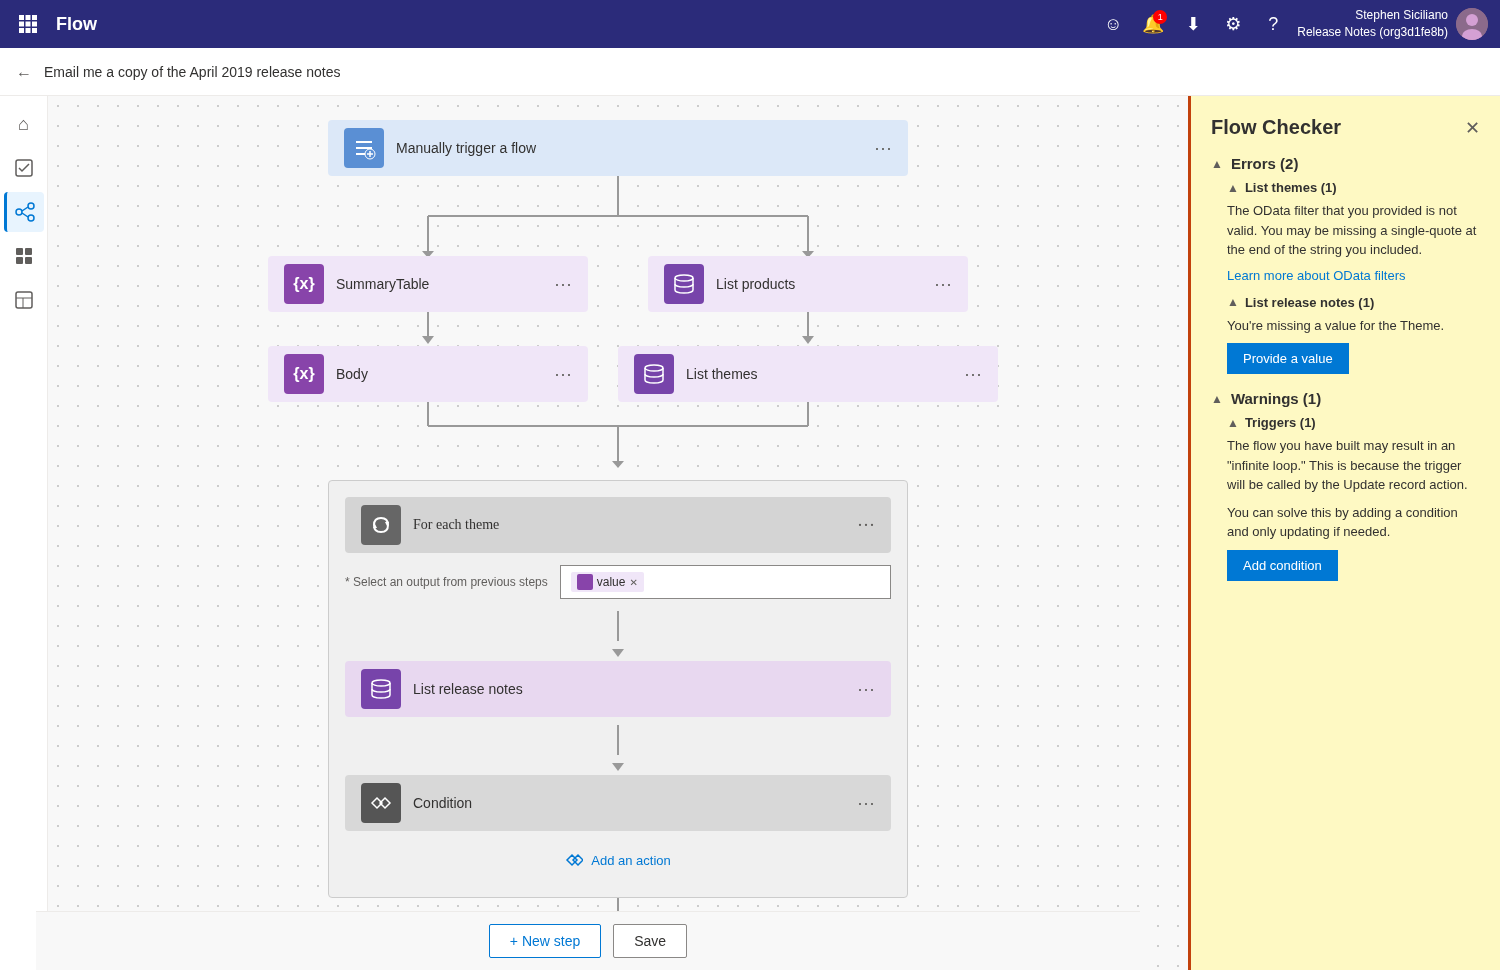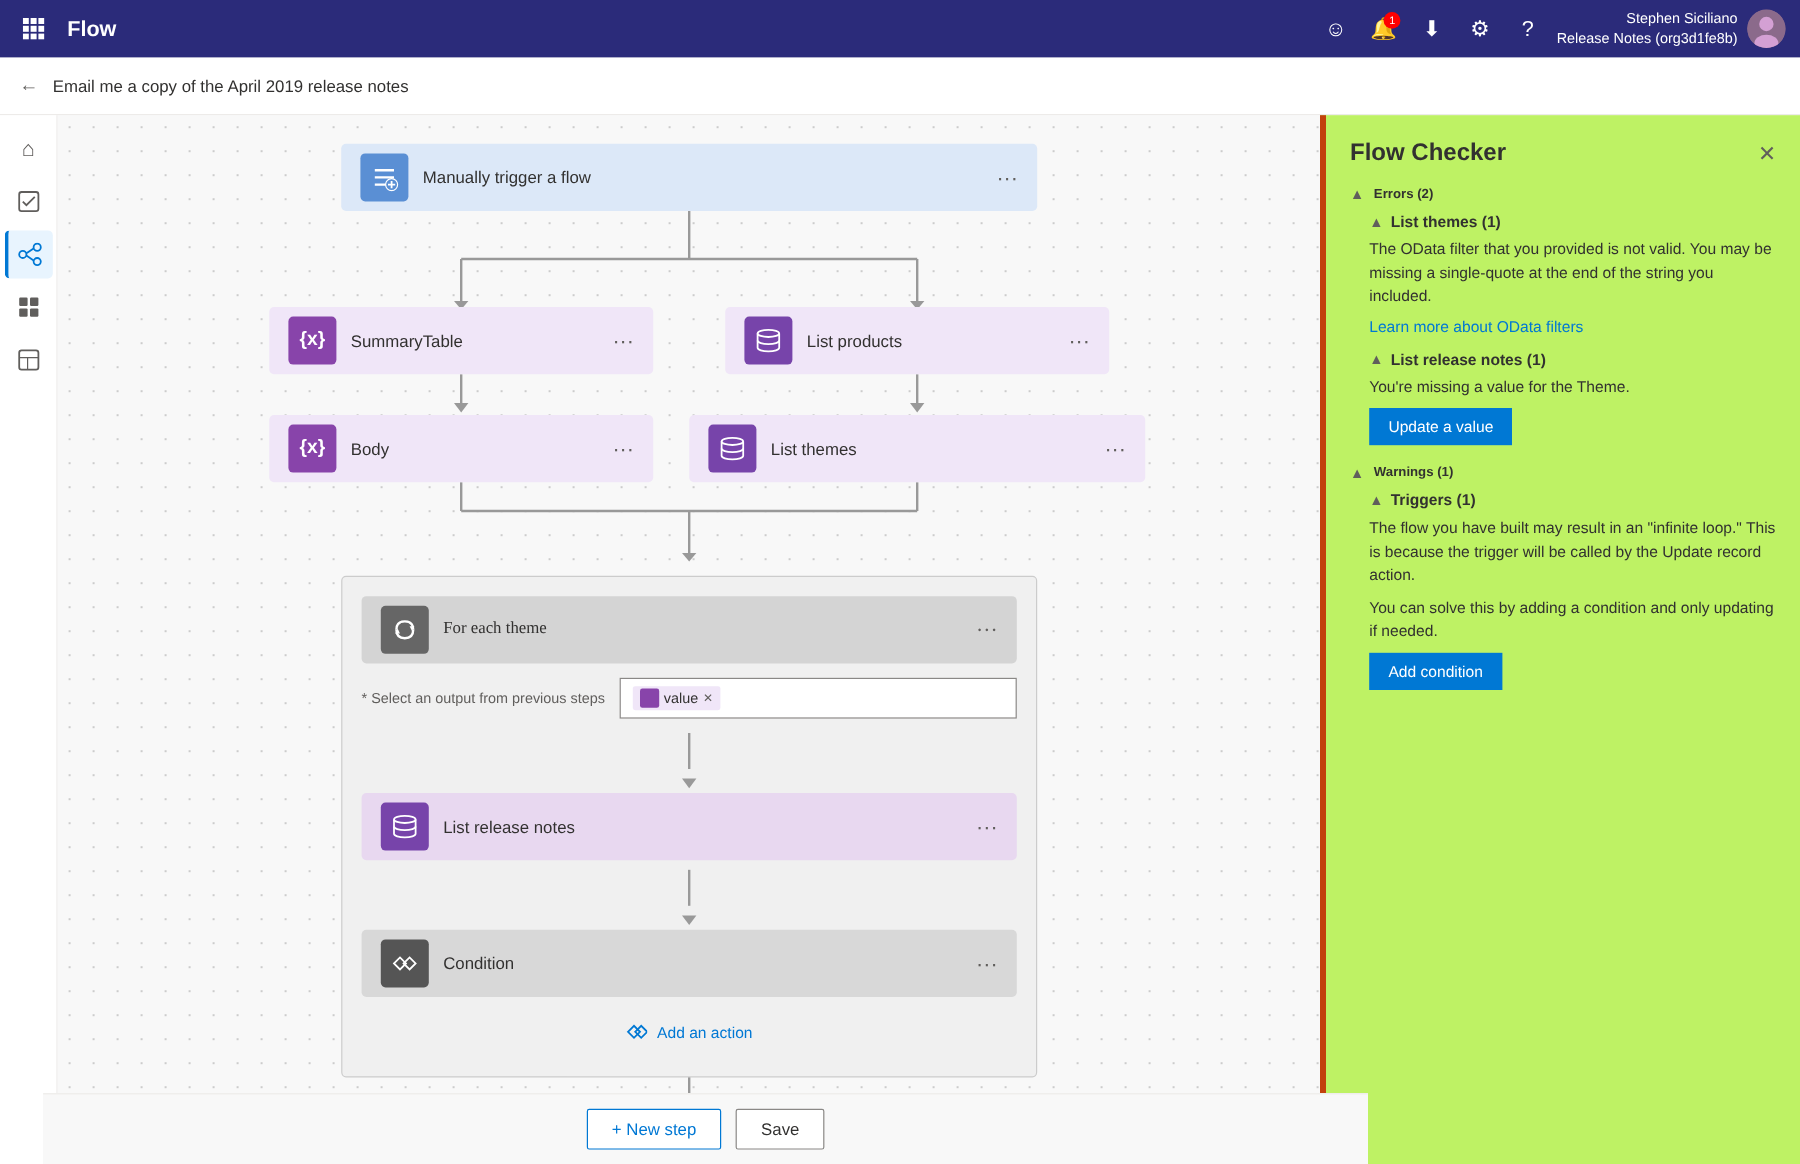--- a/index.html
+++ b/index.html
@@ -61,42 +61,42 @@
     .flow-canvas {
       flex: 1;
       overflow: auto;
       padding: 24px;
       background: #f8f8f8;
       position: relative;
     }
 
     
     .flow-checker {
-      width: 400px;
-      background: #bef264;
-      border-left: 5px solid #c2410c;
+      width: 312px;
+      background: #fef9c3;
+      border-left: 3px solid #c2410c;
       overflow-y: auto;
       padding: 20px;
     }
     .checker-header {
       display: flex;
       align-items: center;
       justify-content: space-between;
       margin-bottom: 16px;
     }
     .checker-title { font-size: 20px; font-weight: 600; color: #323130; }
     .checker-close { cursor: pointer; color: #605e5c; font-size: 18px; }
 
     .checker-section { margin-bottom: 16px; }
     .checker-section-header {
       display: flex; align-items: center; gap: 8px; cursor: pointer;
       margin-bottom: 8px;
     }
     .chevron { font-size: 12px; color: #605e5c; }
-    .section-title { font-size: 11px; font-weight: 600; color: #323130; }
+    .section-title { font-size: 15px; font-weight: 600; color: #323130; }
     .subsection { margin-left: 16px; margin-bottom: 12px; }
     .subsection-header { display: flex; align-items: center; gap: 6px; cursor: pointer; margin-bottom: 6px; }
     .subsection-title { font-size: 13px; font-weight: 600; color: #323130; }
     .checker-text { font-size: 13px; color: #323130; line-height: 1.5; margin-bottom: 8px; }
     .checker-link { font-size: 13px; color: #0078d4; cursor: pointer; text-decoration: none; display: block; margin-bottom: 8px; }
     .checker-btn {
       background: #0078d4; color: white; border: none; padding: 8px 16px;
       font-size: 13px; cursor: pointer; font-weight: 500;
     }
 
@@ -452,21 +452,21 @@
         <div class="checker-text">The OData filter that you provided is not valid. You may be missing a single-quote at the end of the string you included.</div>
         <a class="checker-link" href="#">Learn more about OData filters</a>
       </div>
 
       <div class="subsection">
         <div class="subsection-header">
           <span class="chevron">▲</span>
           <span class="subsection-title">List release notes (1)</span>
         </div>
         <div class="checker-text">You're missing a value for the Theme.</div>
-        <button class="checker-btn">Update a value</button>
+        <button class="checker-btn">Provide a value</button>
       </div>
     </div>
 
     <div class="checker-section">
       <div class="checker-section-header">
         <span class="chevron">▲</span>
         <span class="section-title">Warnings (1)</span>
       </div>
 
       <div class="subsection">

